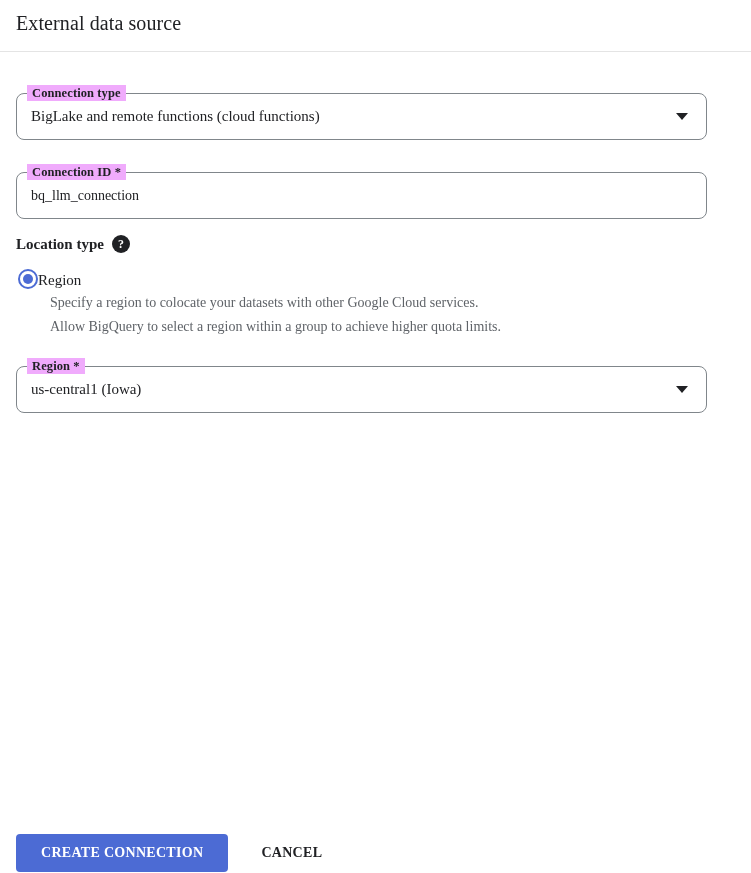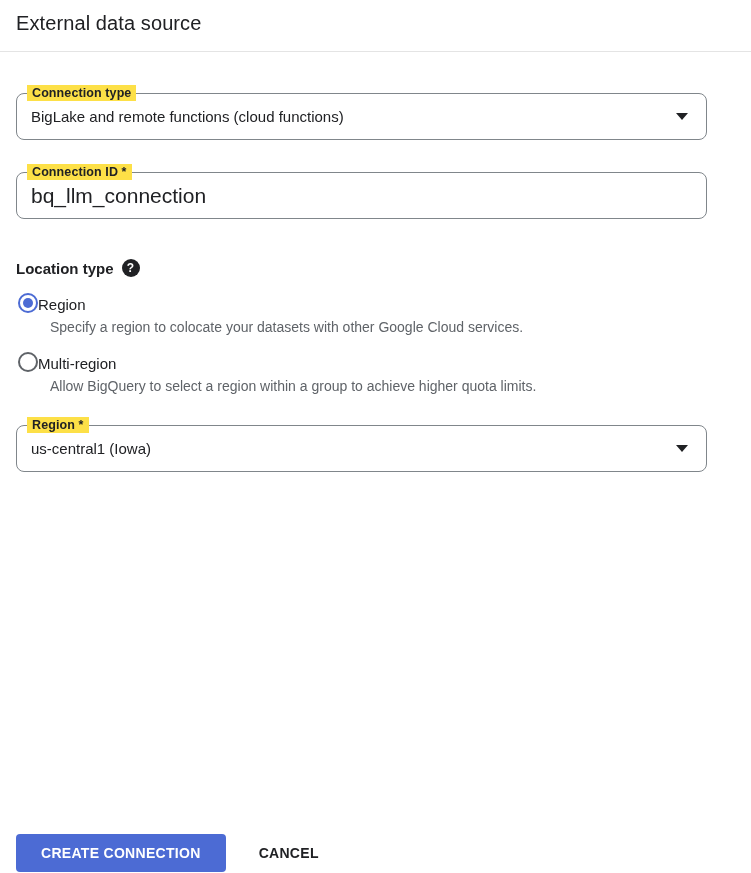--- a/index.html
+++ b/index.html
@@ -3,70 +3,70 @@
 <meta charset="utf-8">
 <style>
   * { margin:0; padding:0; box-sizing:border-box; }
   html,body { background:#ffffff; }
   body {
     font-family:"Liberation Sans","DejaVu Sans",sans-serif;
     color:#202124;
     width:751px; height:873px;
     overflow:hidden;
   }
-  .panel { position:relative; width:751px; height:626px; background:#fff; }
+  .panel { position:relative; width:751px; height:626px; background:#fff;font-family:Liberation Serif, serif; }
 
   
   .header { height:52px; border-bottom:1px solid #e4e4e4; padding:12px 16px 0 16px; }
   .title { font-size:20px; font-weight:400; color:#202124; letter-spacing:.1px; }
 
   
   .content { padding:0 44px 0 16px; }
 
   
   .field {
     position:relative;
     border:1px solid #80868b;
     border-radius:8px;
     height:47px;
     background:#fff;
     display:flex; align-items:center;
   }
   .field-label {
     position:absolute; top:-9px; left:10px;
-    background:#fde047; padding:0 5px;
+    background:#f0abfc; padding:0 5px;
     font-size:12.5px; font-weight:700; color:#202124; letter-spacing:.1px;
     line-height:16px;
     text-align:center;
   }
   .field-value {
     padding:0 14px; font-size:15px; color:#202124; flex:1;
     white-space:nowrap; overflow:hidden;
   }
   .field input {
     width:100%; height:100%; border:none; outline:none; background:transparent;
-    font-family:inherit; font-size:21px; color:#202124; padding:0 14px;
+    font-family:inherit; font-size:14px; color:#202124; padding:0 14px;
   }
   .field input::placeholder { color:#80868b; opacity:1; }
   .caret {
     width:0; height:0; margin-right:18px;
     border-left:6px solid transparent;
     border-right:6px solid transparent;
     border-top:7px solid #202124;
     flex:none;
   }
 
   .mt-conn-type { margin-top:41px; }
   .mt-conn-id  { margin-top:32px; }
   .mt-region   { margin-top:29px; }
   .mt-friendly { margin-top:34px; }
   .mt-desc     { margin-top:30px; }
 
   
-  .section-label-row { margin-top:40px; display:flex; align-items:center; gap:8px; }
+  .section-label-row { margin-top:16px; display:flex; align-items:center; gap:8px; }
   .section-label { font-size:15px; font-weight:700; color:#202124; }
   .help-icon {
     width:18px; height:18px; border-radius:50%;
     background:#202124; color:#fff;
     font-size:12px; font-weight:700; line-height:18px; text-align:center;
     cursor:default;
   }
 
   
   .radio-row { display:flex; align-items:flex-end; gap:0; }
@@ -130,24 +130,20 @@
     </div>
 
     <div class="radio-row first">
       <span class="radio-outer selected">
           <span class="radio-dot"></span>
         </span>
       <span class="radio-label">Region</span>
     </div>
     <div class="radio-desc">Specify a region to colocate your datasets with other Google Cloud services.</div>
 
-    <div class="radio-row second">
-      <span class="radio-outer"></span>
-      <span class="radio-label">Multi-region</span>
-    </div>
     <div class="radio-desc">Allow BigQuery to select a region within a group to achieve higher quota limits.</div>
 
     <div class="field mt-region">
       <span class="field-label">Region *</span>
       <span class="field-value">us-central1 (Iowa)</span>
       <span class="caret"></span>
     </div>
 
 
 

